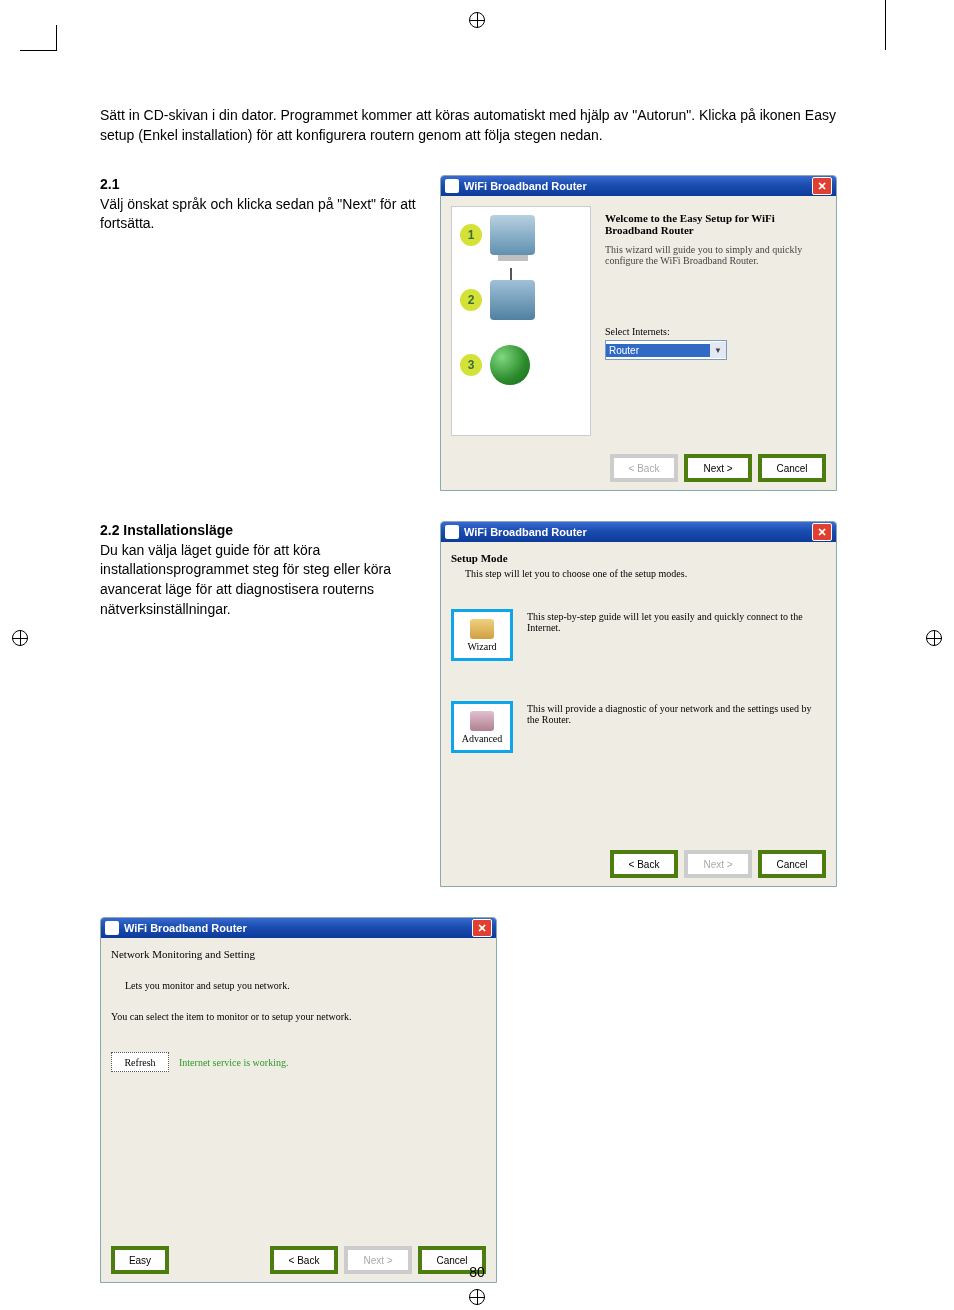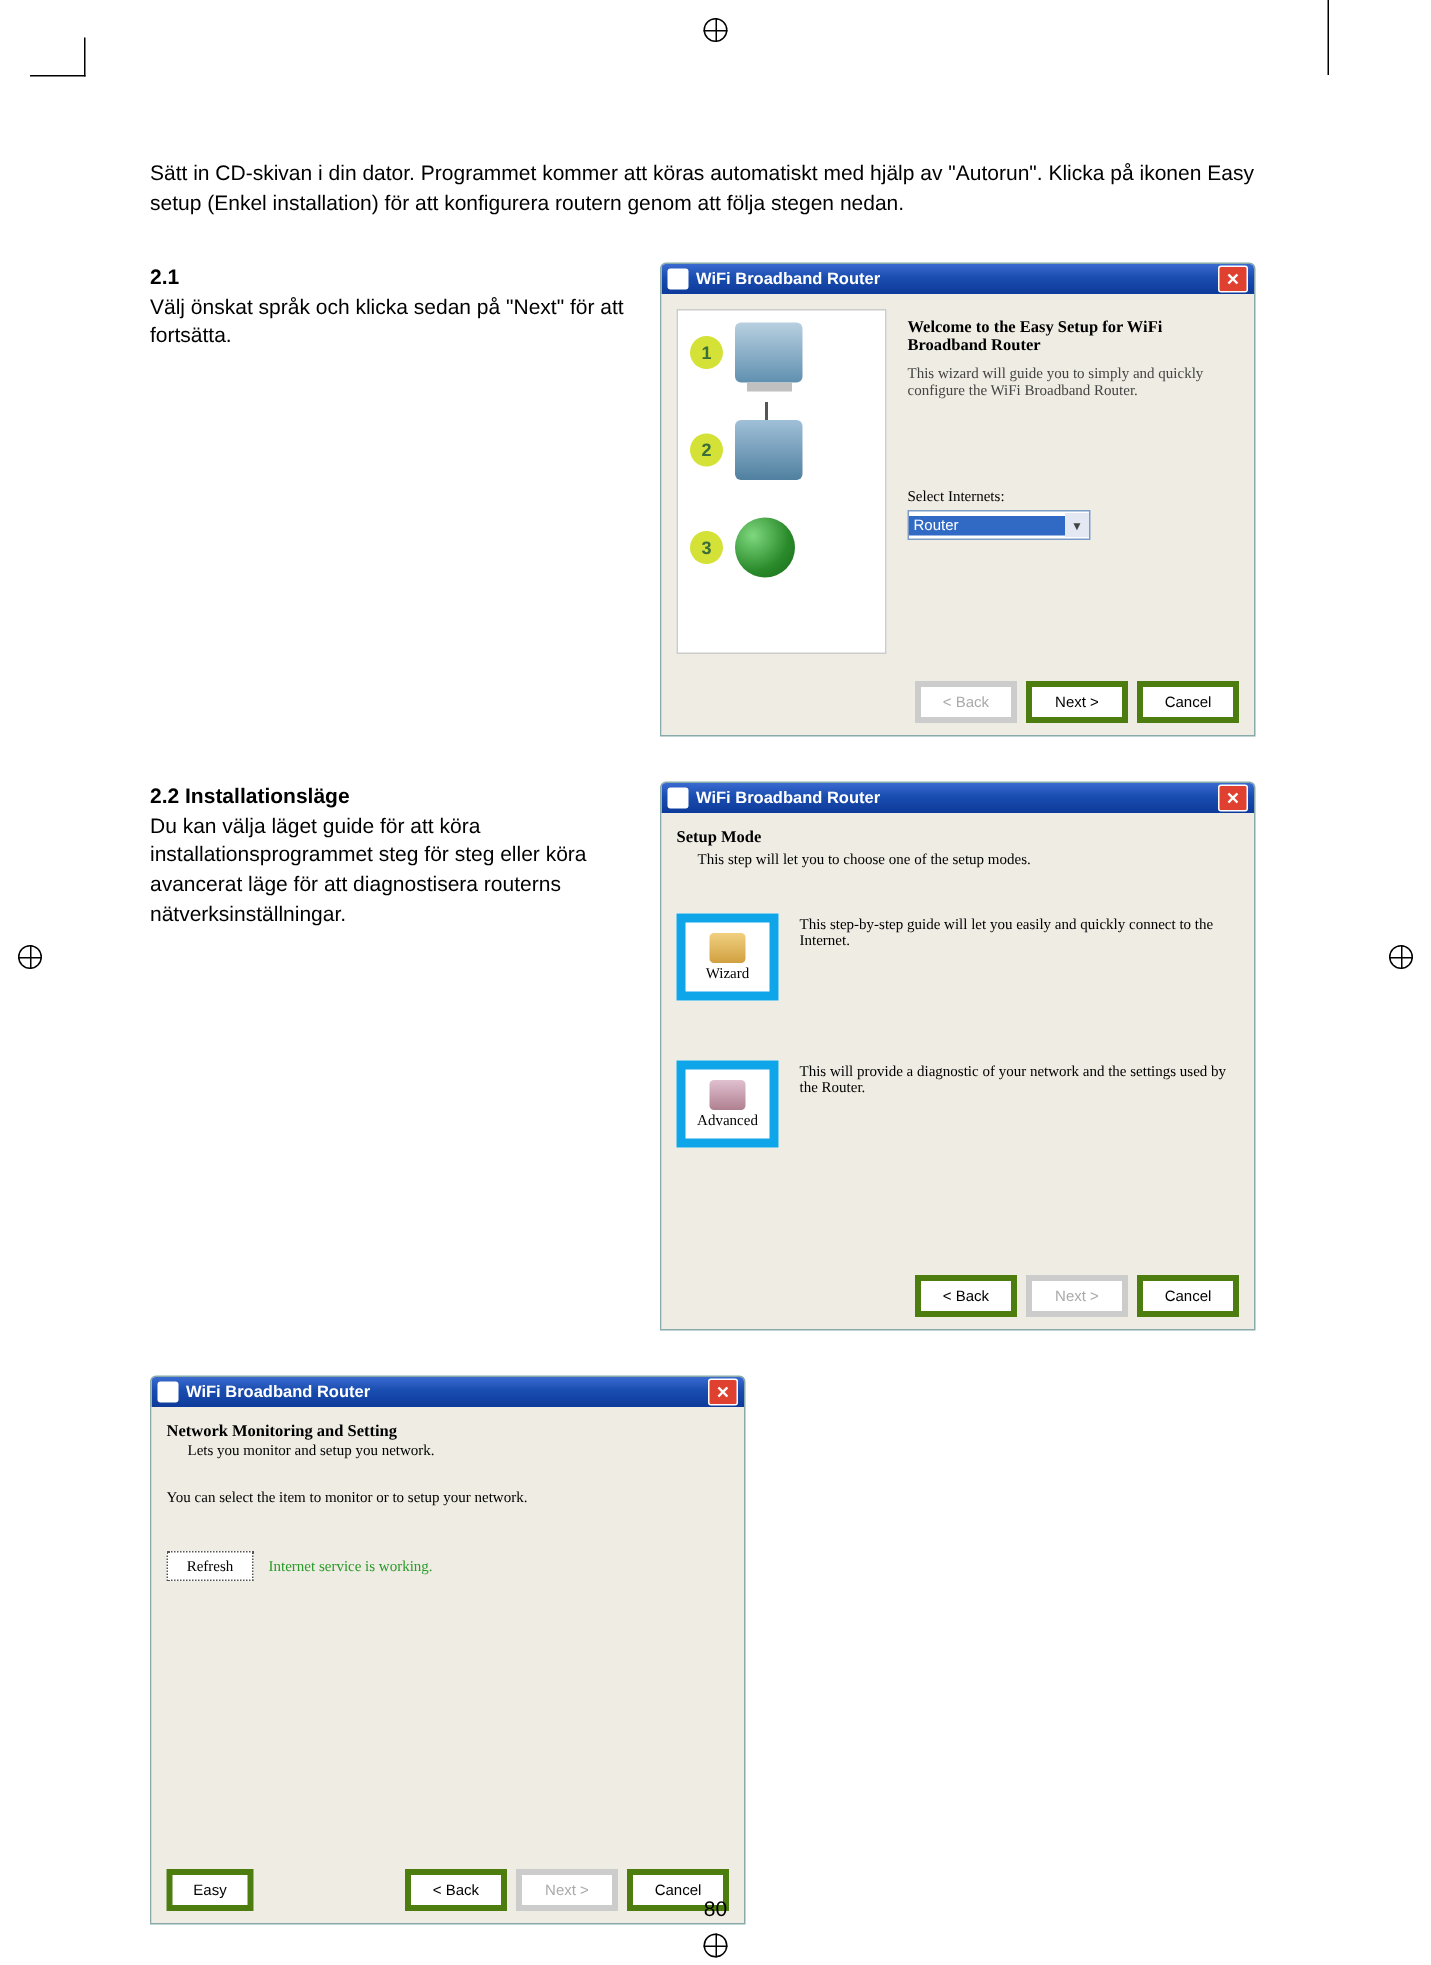--- a/index.html
+++ b/index.html
@@ -43,27 +43,27 @@
 .w1-desc{font-size:10px;color:#444;font-family:'Times New Roman',serif;margin-bottom:60px}
 .w1-lang-lbl{font-size:10px;font-family:'Times New Roman',serif;margin-bottom:3px}
 .lang-sel{width:120px;height:18px;background:#fff;border:1px solid #7a9ac7;display:flex;align-items:center;font-size:10px}
 .lang-sel-txt{flex:1;background:#316ac5;color:#fff;padding:1px 3px}
 .lang-sel-arr{width:16px;height:16px;background:#e3e8f2;display:flex;align-items:center;justify-content:center;color:#444;font-size:8px}
 .w2-body{height:280px}
 .w2-head{font-size:11px;font-family:'Times New Roman',serif;margin-bottom:4px}
 .w2-head b{font-weight:bold}
 .w2-sub{font-size:10px;font-family:'Times New Roman',serif;margin-left:14px;margin-bottom:30px}
 .w2-opt{display:flex;margin-bottom:40px}
-.w2-btn{width:56px;height:46px;border:6px solid #0ea5e9;background:#fff;display:flex;flex-direction:column;align-items:center;justify-content:center;margin-right:14px;cursor:pointer;font-size:10px;font-family:'Times New Roman',serif}
+.w2-btn{width:56px;height:46px;border:3px solid #0ea5e9;background:#fff;display:flex;flex-direction:column;align-items:center;justify-content:center;margin-right:14px;cursor:pointer;font-size:10px;font-family:'Times New Roman',serif}
 .w2-btn-icon{width:24px;height:20px;margin-bottom:2px}
 .wiz-ico{background:linear-gradient(#f0d080,#d0a040);border-radius:3px}
 .adv-ico{background:linear-gradient(#e0c0d0,#b08090);border-radius:3px}
 .w2-desc{flex:1;font-size:10px;font-family:'Times New Roman',serif;padding-top:2px}
 .w3-body{height:280px}
-.w3-head{font-weight:bold;font-size:11px;font-family:'Times New Roman',serif;margin-bottom:2px}
+.w3-head{font-weight:normal;font-size:11px;font-family:'Times New Roman',serif;margin-bottom:20px}
 .w3-sub{font-size:10px;font-family:'Times New Roman',serif;margin-left:14px;margin-bottom:20px}
 .w3-msg{font-size:10px;font-family:'Times New Roman',serif;margin-bottom:30px}
 .w3-icons{display:flex;justify-content:space-around;align-items:flex-end;margin-bottom:40px;padding:0 20px}
 .w3-item{display:flex;flex-direction:column;align-items:center;font-size:10px;font-family:'Times New Roman',serif}
 .w3-item-icon{width:44px;height:38px;margin-bottom:6px}
 .w3-line{flex:1;height:1px;background:#8bc48b;margin:0 4px 26px 4px;min-width:40px}
 .w3-refresh-row{display:flex;align-items:center}
 .w3-refresh{min-width:56px;height:18px;border:1px dotted #555;background:#fff;font-size:10px;display:flex;align-items:center;justify-content:center;margin-right:10px;cursor:pointer;font-family:'Times New Roman',serif}
 .w3-status{color:#2a9a2a;font-size:10px;font-family:'Times New Roman',serif}
 .btnrow3{display:flex;padding:8px 10px;background:#efece3}

